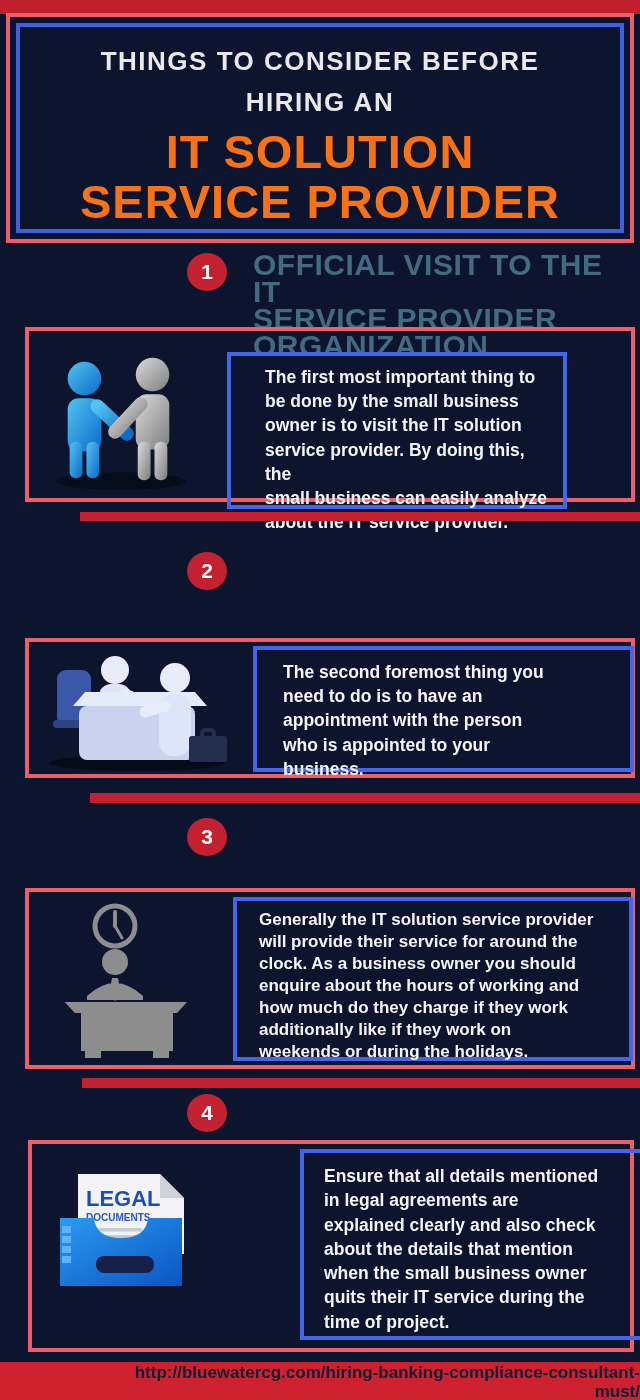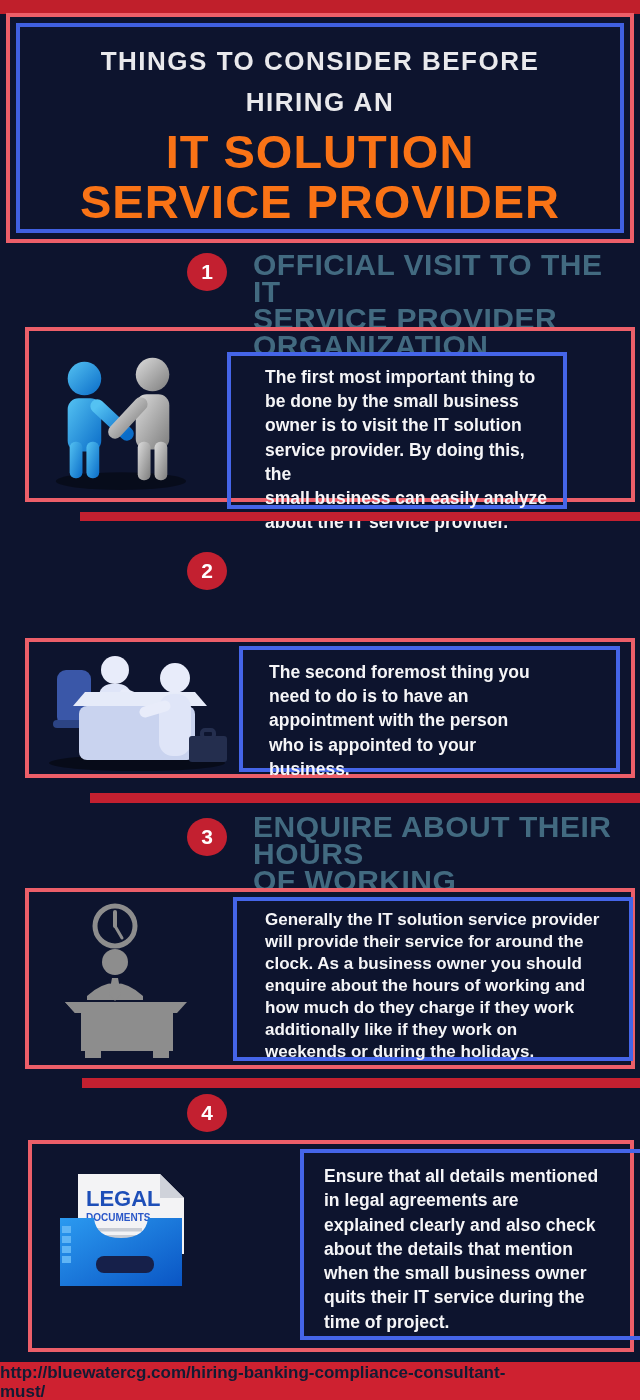--- a/index.html
+++ b/index.html
@@ -23,27 +23,27 @@
   .num-circle{position:absolute;width:40px;height:38px;border-radius:50%;
     background:#c32030;color:#fff;font-size:21px;display:flex;
     align-items:center;justify-content:center;}
   .sec-heading{position:absolute;color:#426a80;font-size:30px;line-height:27px;
     letter-spacing:0.5px;white-space:pre-line;}
   .sec-box{position:absolute;border:4px solid #ec5f69;box-sizing:border-box;}
   .blue-box{position:absolute;border:4px solid #4565e8;box-sizing:border-box;
     color:#f5f5f7;white-space:pre-line;}
   .t1{font-size:17.5px;line-height:24.2px;padding:9px 10px 0 34px;}
   .t2{font-size:17.5px;line-height:24.2px;padding:10px 10px 0 26px;}
-  .t3{font-size:17px;line-height:22px;padding:8px 8px 0 28px;}
+  .t3{font-size:17px;line-height:22px;padding:8px 8px 0 22px;}
   .t4{font-size:17.5px;line-height:24.3px;padding:11px 8px 0 20px;}
   .divider{position:absolute;background:#c32030;}
   .art{position:absolute;}
   
   .footer{position:absolute;left:0;top:1362px;width:640px;height:38px;background:#ce2130;
-    text-align:left;}
+    text-align:right;}
   .footer-url{display:inline-block;margin-top:2px;color:#131b33;font-size:17px;
     line-height:18.5px;white-space:pre-line;}
 </style>
 </head>
 <body>
 
 <div id="page">
 
   <div class="top-bar"></div>
   <div class="header-frame">
@@ -108,33 +108,31 @@
       <line x1="88" y1="46" x2="112" y2="56" stroke="#e8ecfa" stroke-width="11" stroke-linecap="round"></line>
       <polygon points="36,58 170,58 158,44 48,44" fill="#e6ebf9"></polygon>
       <rect x="42" y="58" width="116" height="54" rx="8" fill="#c9d3ef"></rect>
       <circle cx="138" cy="30" r="15" fill="#e8ecfa"></circle>
       <rect x="122" y="46" width="32" height="62" rx="14" fill="#dfe5f8"></rect>
       <line x1="128" y1="58" x2="108" y2="64" stroke="#e8ecfa" stroke-width="11" stroke-linecap="round"></line>
       <rect x="152" y="88" width="38" height="26" rx="3" fill="#242e4e"></rect>
       <rect x="165" y="82" width="12" height="8" rx="3" fill="none" stroke="#242e4e" stroke-width="4"></rect>
     </svg>
   </div>
-  <div class="blue-box t2" style="left:239px;top:646px;width:381px;height:126px;">The second foremost thing you
+  <div class="blue-box t2" style="left:253px;top:646px;width:381px;height:126px;">The second foremost thing you
 need to do is to have an
 appointment with the person
 who is appointed to your
 business.</div>
 
   <div class="divider" style="left:90px;top:793px;width:550px;height:10px;"></div>
 
   <div class="num-circle" style="left:187px;top:818px;">
     <span>3</span>
   </div>
-  <div class="sec-heading" style="left:253px;top:813px;width:380px;">ENQUIRE ABOUT THEIR HOURS
-OF WORKING</div>
   <div class="sec-box" style="left:25px;top:888px;width:610px;height:181px;">
     <svg class="art" style="left:18px;top:6px;" width="158" height="164" viewBox="0 0 158 164">
       <g fill="#8d8d8d" stroke="none">
         <circle cx="68" cy="28" r="20" fill="none" stroke="#8d8d8d" stroke-width="5"></circle>
         <line x1="68" y1="28" x2="68" y2="14" stroke="#8d8d8d" stroke-width="4" stroke-linecap="round"></line>
         <line x1="68" y1="28" x2="75" y2="40" stroke="#8d8d8d" stroke-width="3" stroke-linecap="round"></line>
         <circle cx="68" cy="64" r="13"></circle>
         <path d="M40,98 Q68,72 96,98 L96,102 L40,102 Z"></path>
         <polygon points="60,80 76,80 68,92" fill="#0d142e"></polygon>
         <polygon points="65,80 71,80 74,96 68,103 62,96"></polygon>

